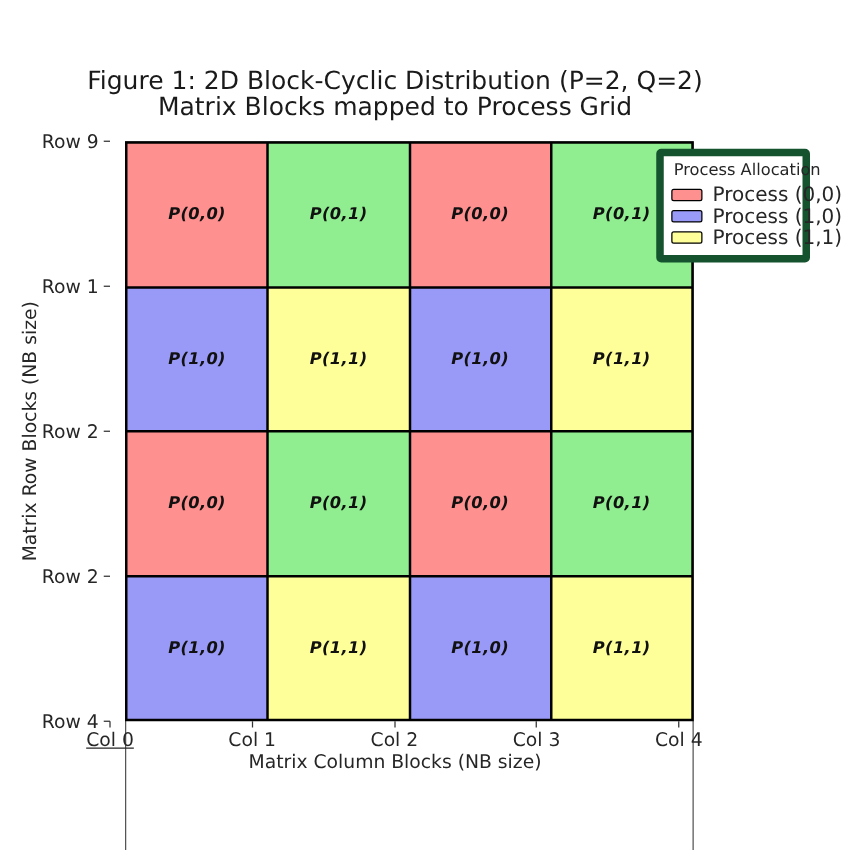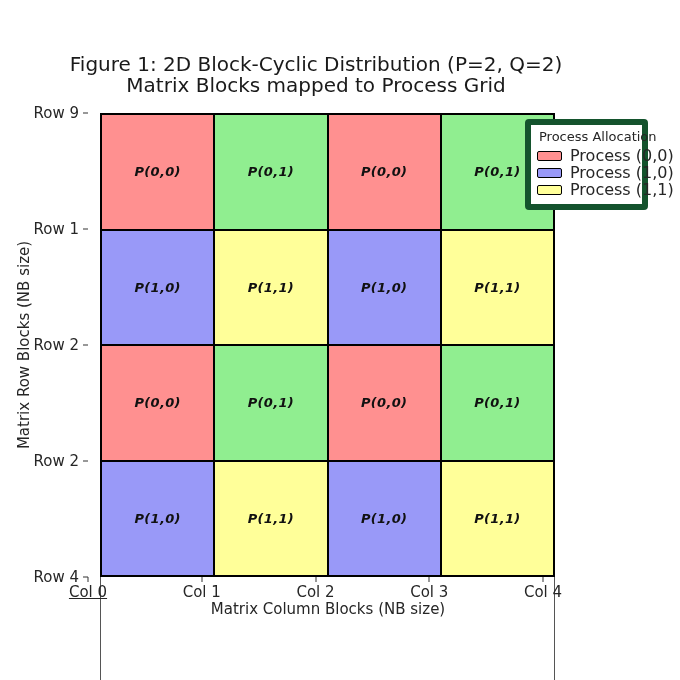--- a/index.html
+++ b/index.html
@@ -96,21 +96,20 @@
     white-space: nowrap;
   }
   
   #x-axis-label {
     position: absolute;
     top: 600px;
     left: 316px;
     transform: translateX(-50%);
     font-size: 15px;
     white-space: nowrap;
-    margin-left: 12px;
   }
   #y-axis-label-anchor {
     position: absolute;
     left: 24px;
     top: 345px;
     width: 0; height: 0;
   }
   #y-axis-label {
     position: absolute;
     transform: translate(-50%, -50%) rotate(-90deg);

